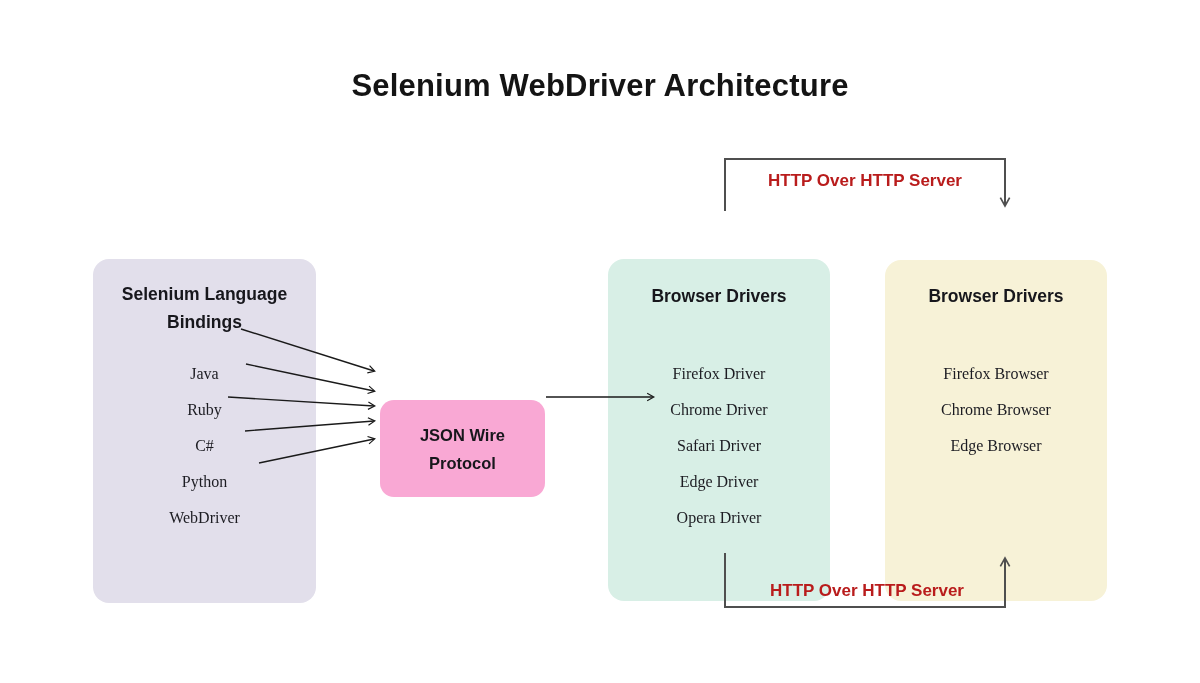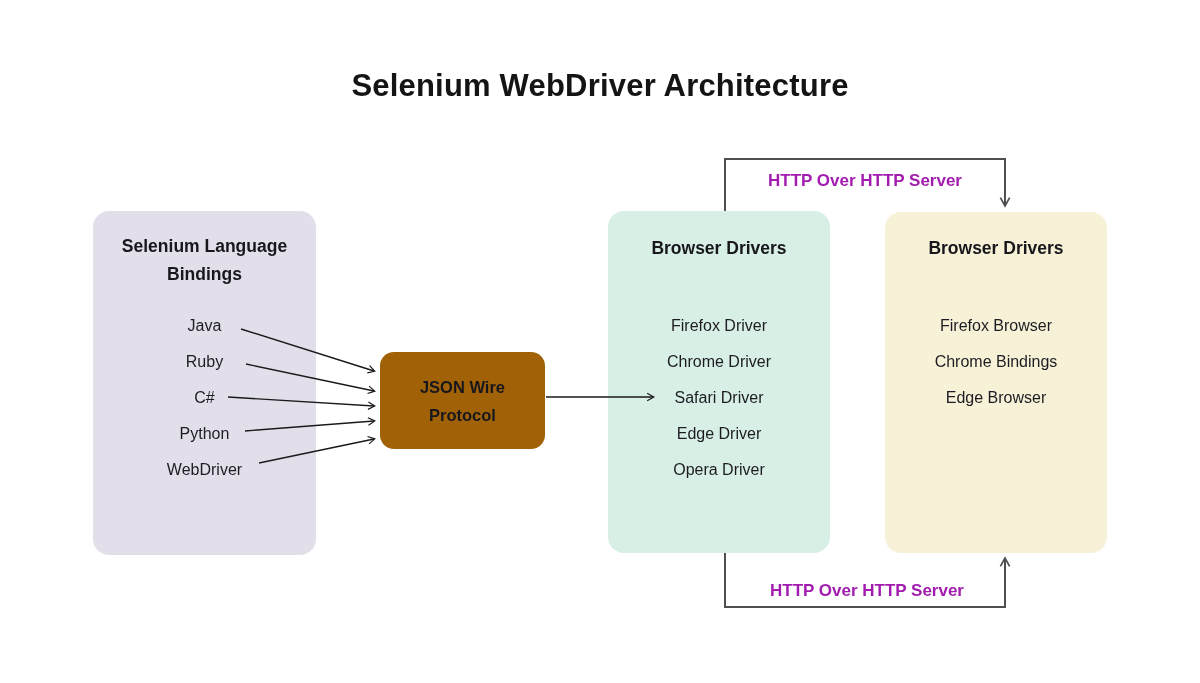--- a/index.html
+++ b/index.html
@@ -22,20 +22,21 @@
     text-align: center;
     font-size: 31px;
     font-weight: 700;
     letter-spacing: 0.2px;
     color: #141414;
   }
   .node {
     position: absolute;
     border-radius: 16px;
     box-sizing: border-box;
+    margin-top: 48px;
   }
   .node-header {
     position: absolute;
     left: 0; width: 100%;
     text-align: center;
     font-size: 17.5px;
     font-weight: 700;
     line-height: 28px;
     color: #17171c;
   }
@@ -43,20 +44,21 @@
     position: absolute;
     left: 0; width: 100%;
   }
   .node-item {
     height: 36px;
     line-height: 36px;
     text-align: center;
     font-size: 16px;
     font-weight: 500;
     color: #1c1c22;
+    font-family: Liberation Serif, serif;
   }
   .lang-bindings { left: 93px; top: 211px; width: 223px; height: 344px; }
   .lang-bindings .node-header { top: 21px; padding: 0 28px; left: -28px; }
   .lang-bindings .node-items { top: 97px; }
   .json-wire { left: 380px; top: 352px; width: 165px; height: 97px; border-radius: 14px;
     display: flex; align-items: center; justify-content: center; }
   .json-wire-label {
     width: 120px;
     text-align: center;
     font-size: 16.5px;
@@ -70,21 +72,21 @@
   .browsers { left: 885px; top: 212px; width: 222px; height: 341px; }
   .browsers .node-header { top: 22px; }
   .browsers .node-items { top: 96px; }
   .connector-label {
     position: absolute;
     width: 280px;
     text-align: center;
     font-size: 17px;
     font-weight: 700;
     line-height: 26px;
-    color: #a21caf;
+    color: #b91c1c;
     background: transparent;
   }
   .connector-label.top { left: 725px; top: 168px; }
   .connector-label.bottom { left: 727px; top: 578px; }
   .edges-overlay {
     position: absolute;
     left: 0; top: 0;
     width: 1200px; height: 683px;
     pointer-events: none;
     z-index: 5;
@@ -101,40 +103,40 @@
     <div class="node-header">Selenium Language Bindings</div>
     <div class="node-items">
       <div class="node-item">Java</div>
       <div class="node-item">Ruby</div>
       <div class="node-item">C#</div>
       <div class="node-item">Python</div>
       <div class="node-item">WebDriver</div>
     </div>
   </div>
 
-  <div class="node json-wire" style="background-color: #a16207;">
+  <div class="node json-wire" style="background-color: #f9a8d4;">
     <div class="json-wire-label">JSON Wire Protocol</div>
   </div>
 
   <div class="node browser-drivers" style="background-color: rgb(216, 239, 230);">
     <div class="node-header">Browser Drivers</div>
     <div class="node-items">
       <div class="node-item">Firefox Driver</div>
       <div class="node-item">Chrome Driver</div>
       <div class="node-item">Safari Driver</div>
       <div class="node-item">Edge Driver</div>
       <div class="node-item">Opera Driver</div>
     </div>
   </div>
 
   <div class="node browsers" style="background-color: rgb(247, 242, 215);">
     <div class="node-header">Browser Drivers</div>
     <div class="node-items">
       <div class="node-item">Firefox Browser</div>
-      <div class="node-item">Chrome Bindings</div>
+      <div class="node-item">Chrome Browser</div>
       <div class="node-item">Edge Browser</div>
     </div>
   </div>
 
   <div class="connector-label top">HTTP Over HTTP Server</div>
   <div class="connector-label bottom">HTTP Over HTTP Server</div>
 
   <svg class="edges-overlay" width="1200" height="683" viewBox="0 0 1200 683" xmlns="http://www.w3.org/2000/svg">
     <defs>
       <marker id="ah-black" viewBox="0 0 12 12" refX="9" refY="6" markerWidth="10" markerHeight="10" orient="auto-start-reverse" markerUnits="userSpaceOnUse">

